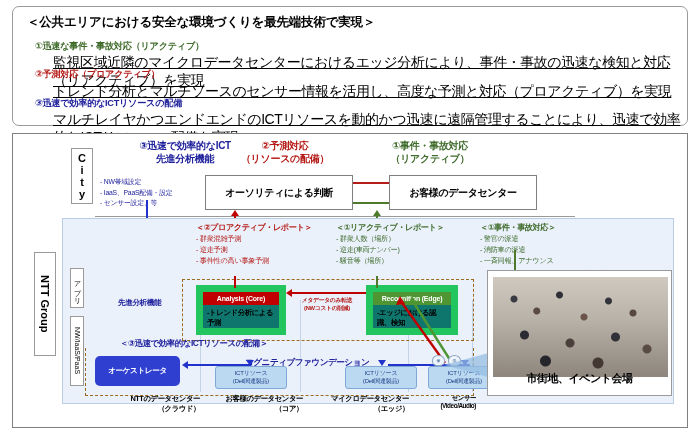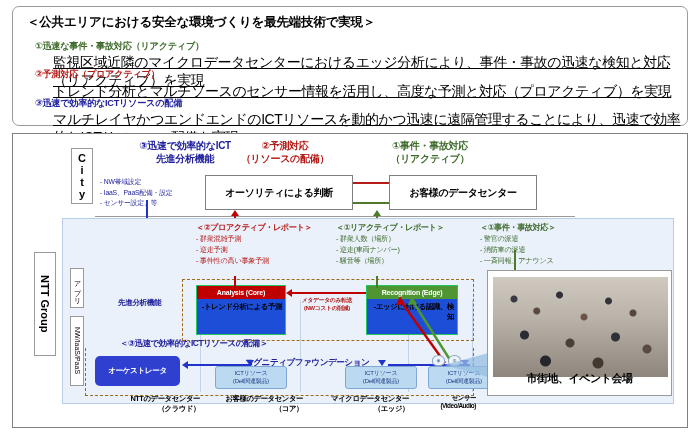--- a/index.html
+++ b/index.html
@@ -119,21 +119,21 @@
   }
   #adv-region { left: 182px; top: 279px; width: 292px; height: 62px; }
   #ict-region { left: 85px; top: 348px; width: 389px; height: 48px; border-top: none; }
 
   .adv-label {
     position: absolute; left: 118px; top: 298px;
     font-size: 7.6px; font-weight: bold; color: #20219c; letter-spacing: -0.4px;
   }
 
   .cap-box {
-    position: absolute; border: 1px solid #22c55e; background: #1d4ed8; text-align: right;
+    position: absolute; border: 7px solid #22c55e; background: #0f766e;
   }
   #analysis-card { left: 196px; top: 285px; width: 90px; height: 50px; }
   #recog-card    { left: 366px; top: 285px; width: 92px; height: 50px; }
   .cap-hdr {
     position: absolute; left: 0; top: 0; width: 100%; height: 13px;
     display: flex; align-items: center; justify-content: center;
     font-size: 7px; color: #fff; font-weight: bold; letter-spacing: -0.2px;
   }
   #analysis-card .cap-hdr { background: #c00000; }
   #recog-card .cap-hdr { background: #4f9531; }

